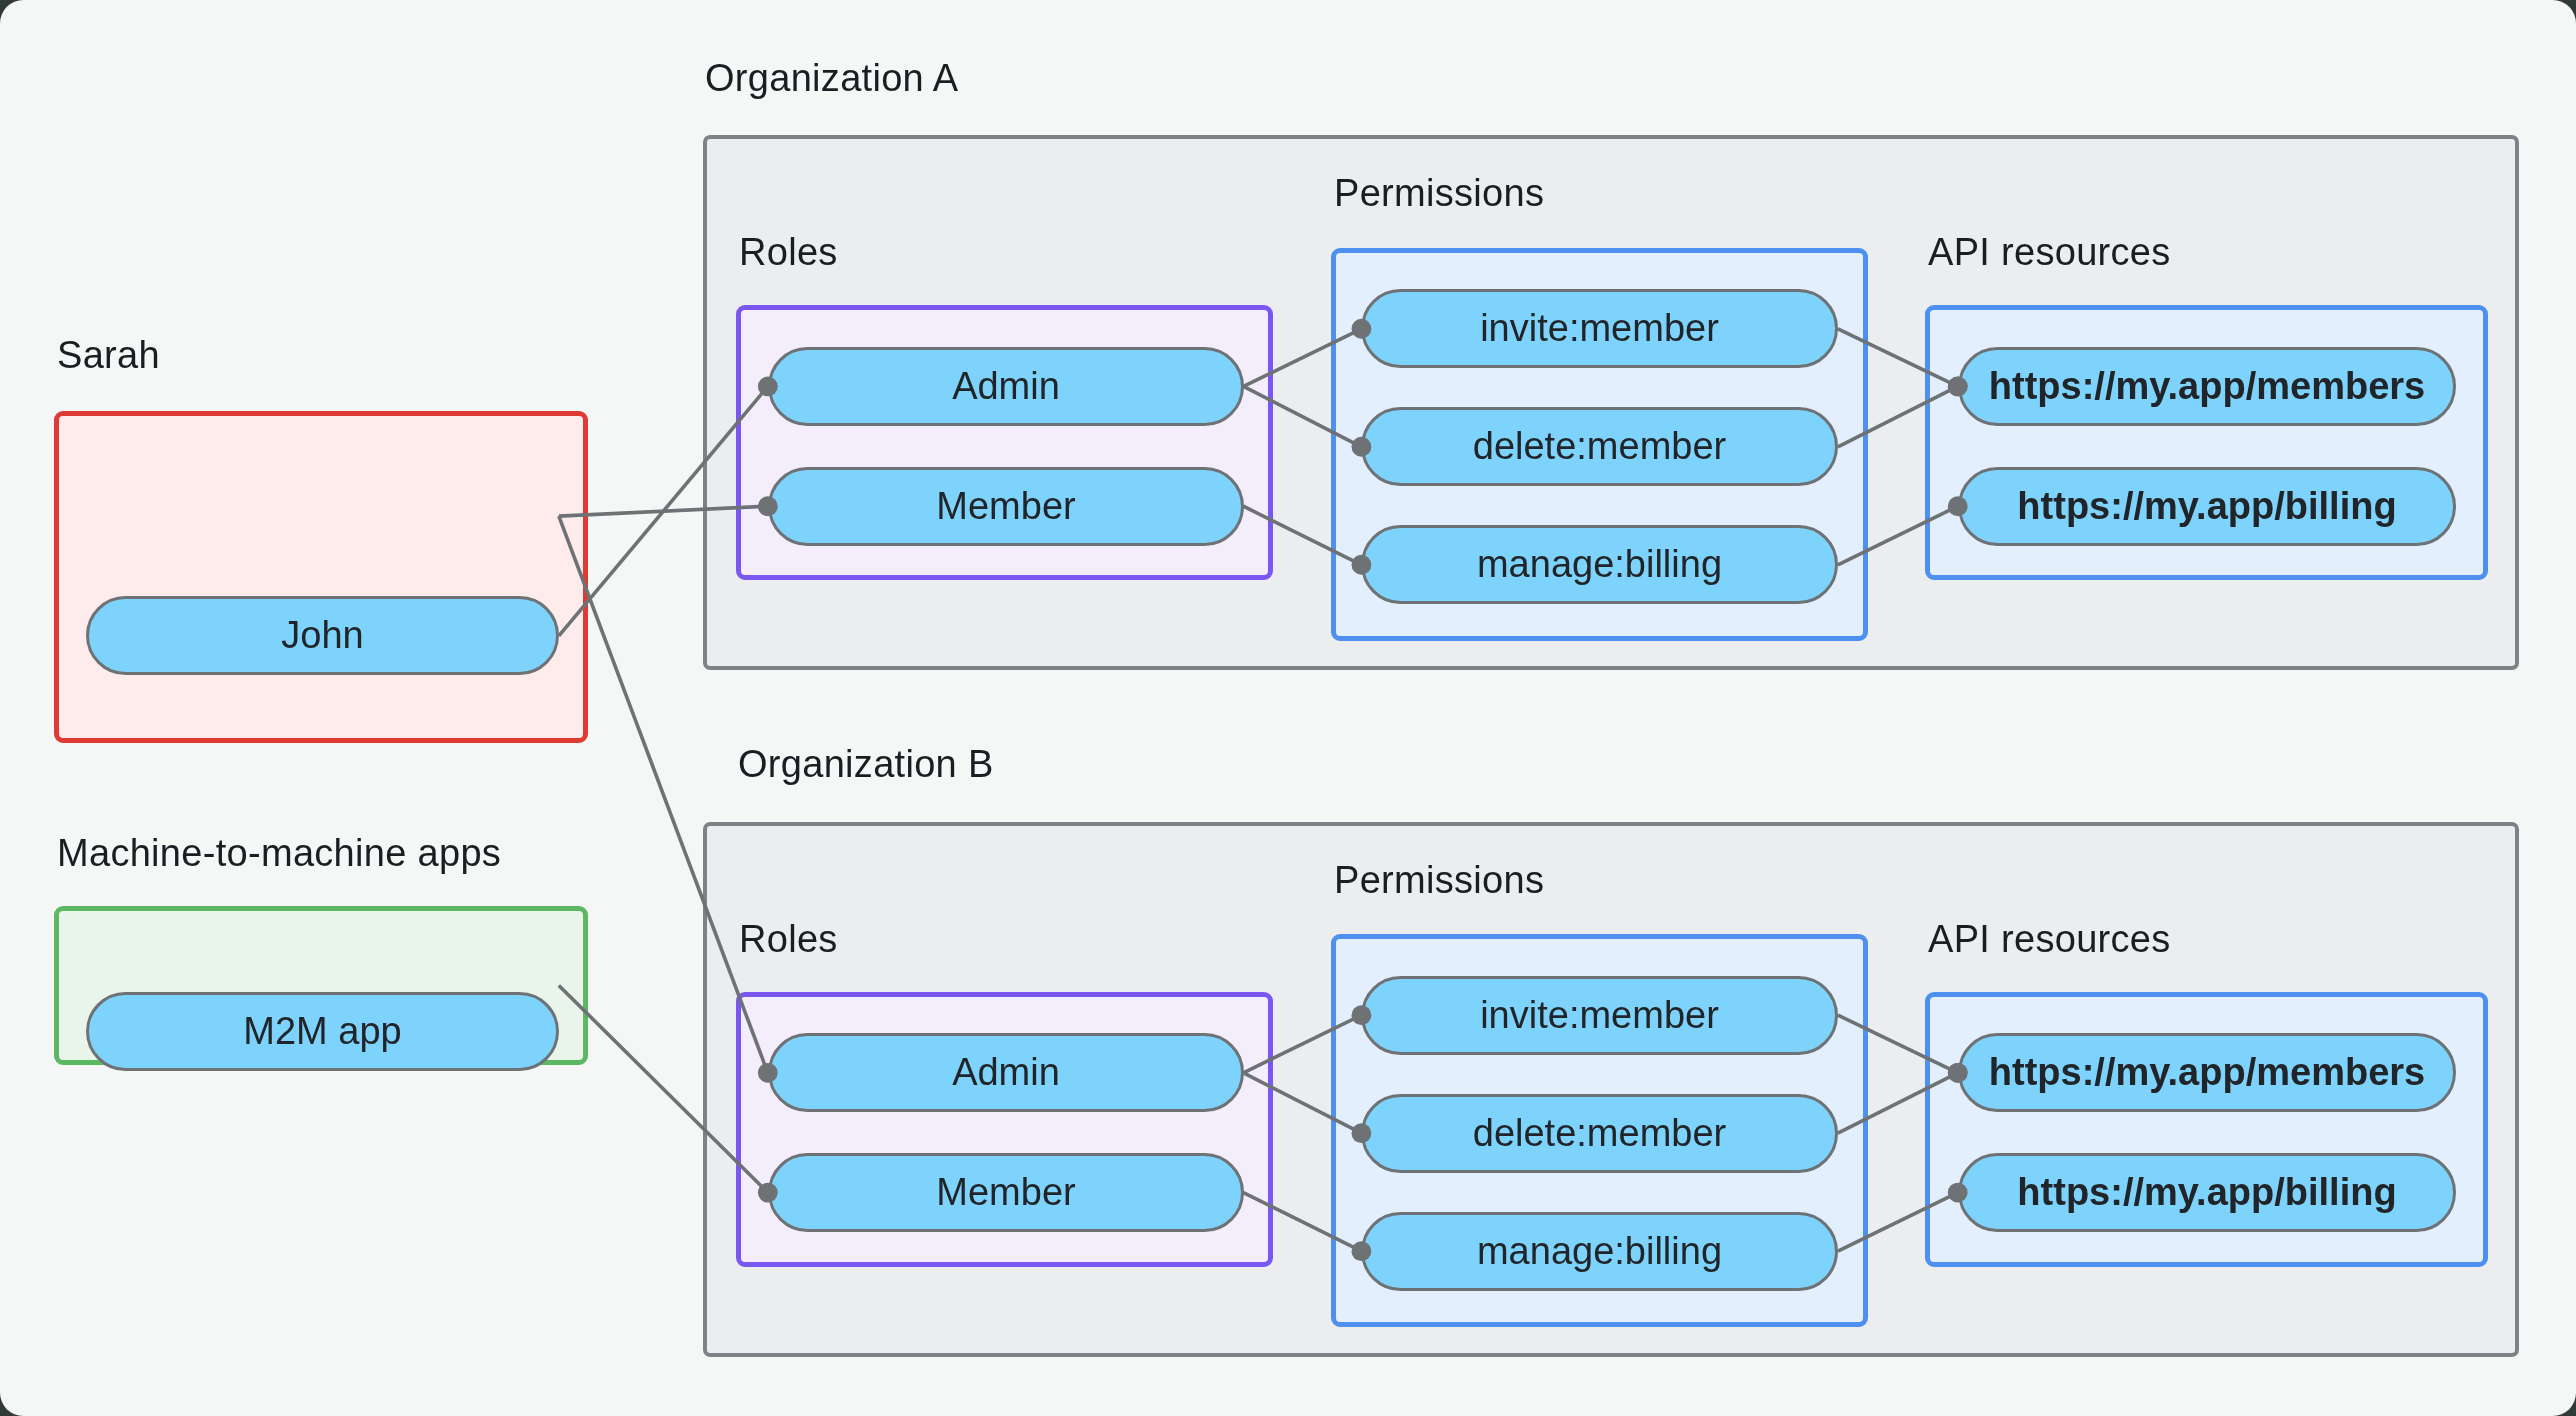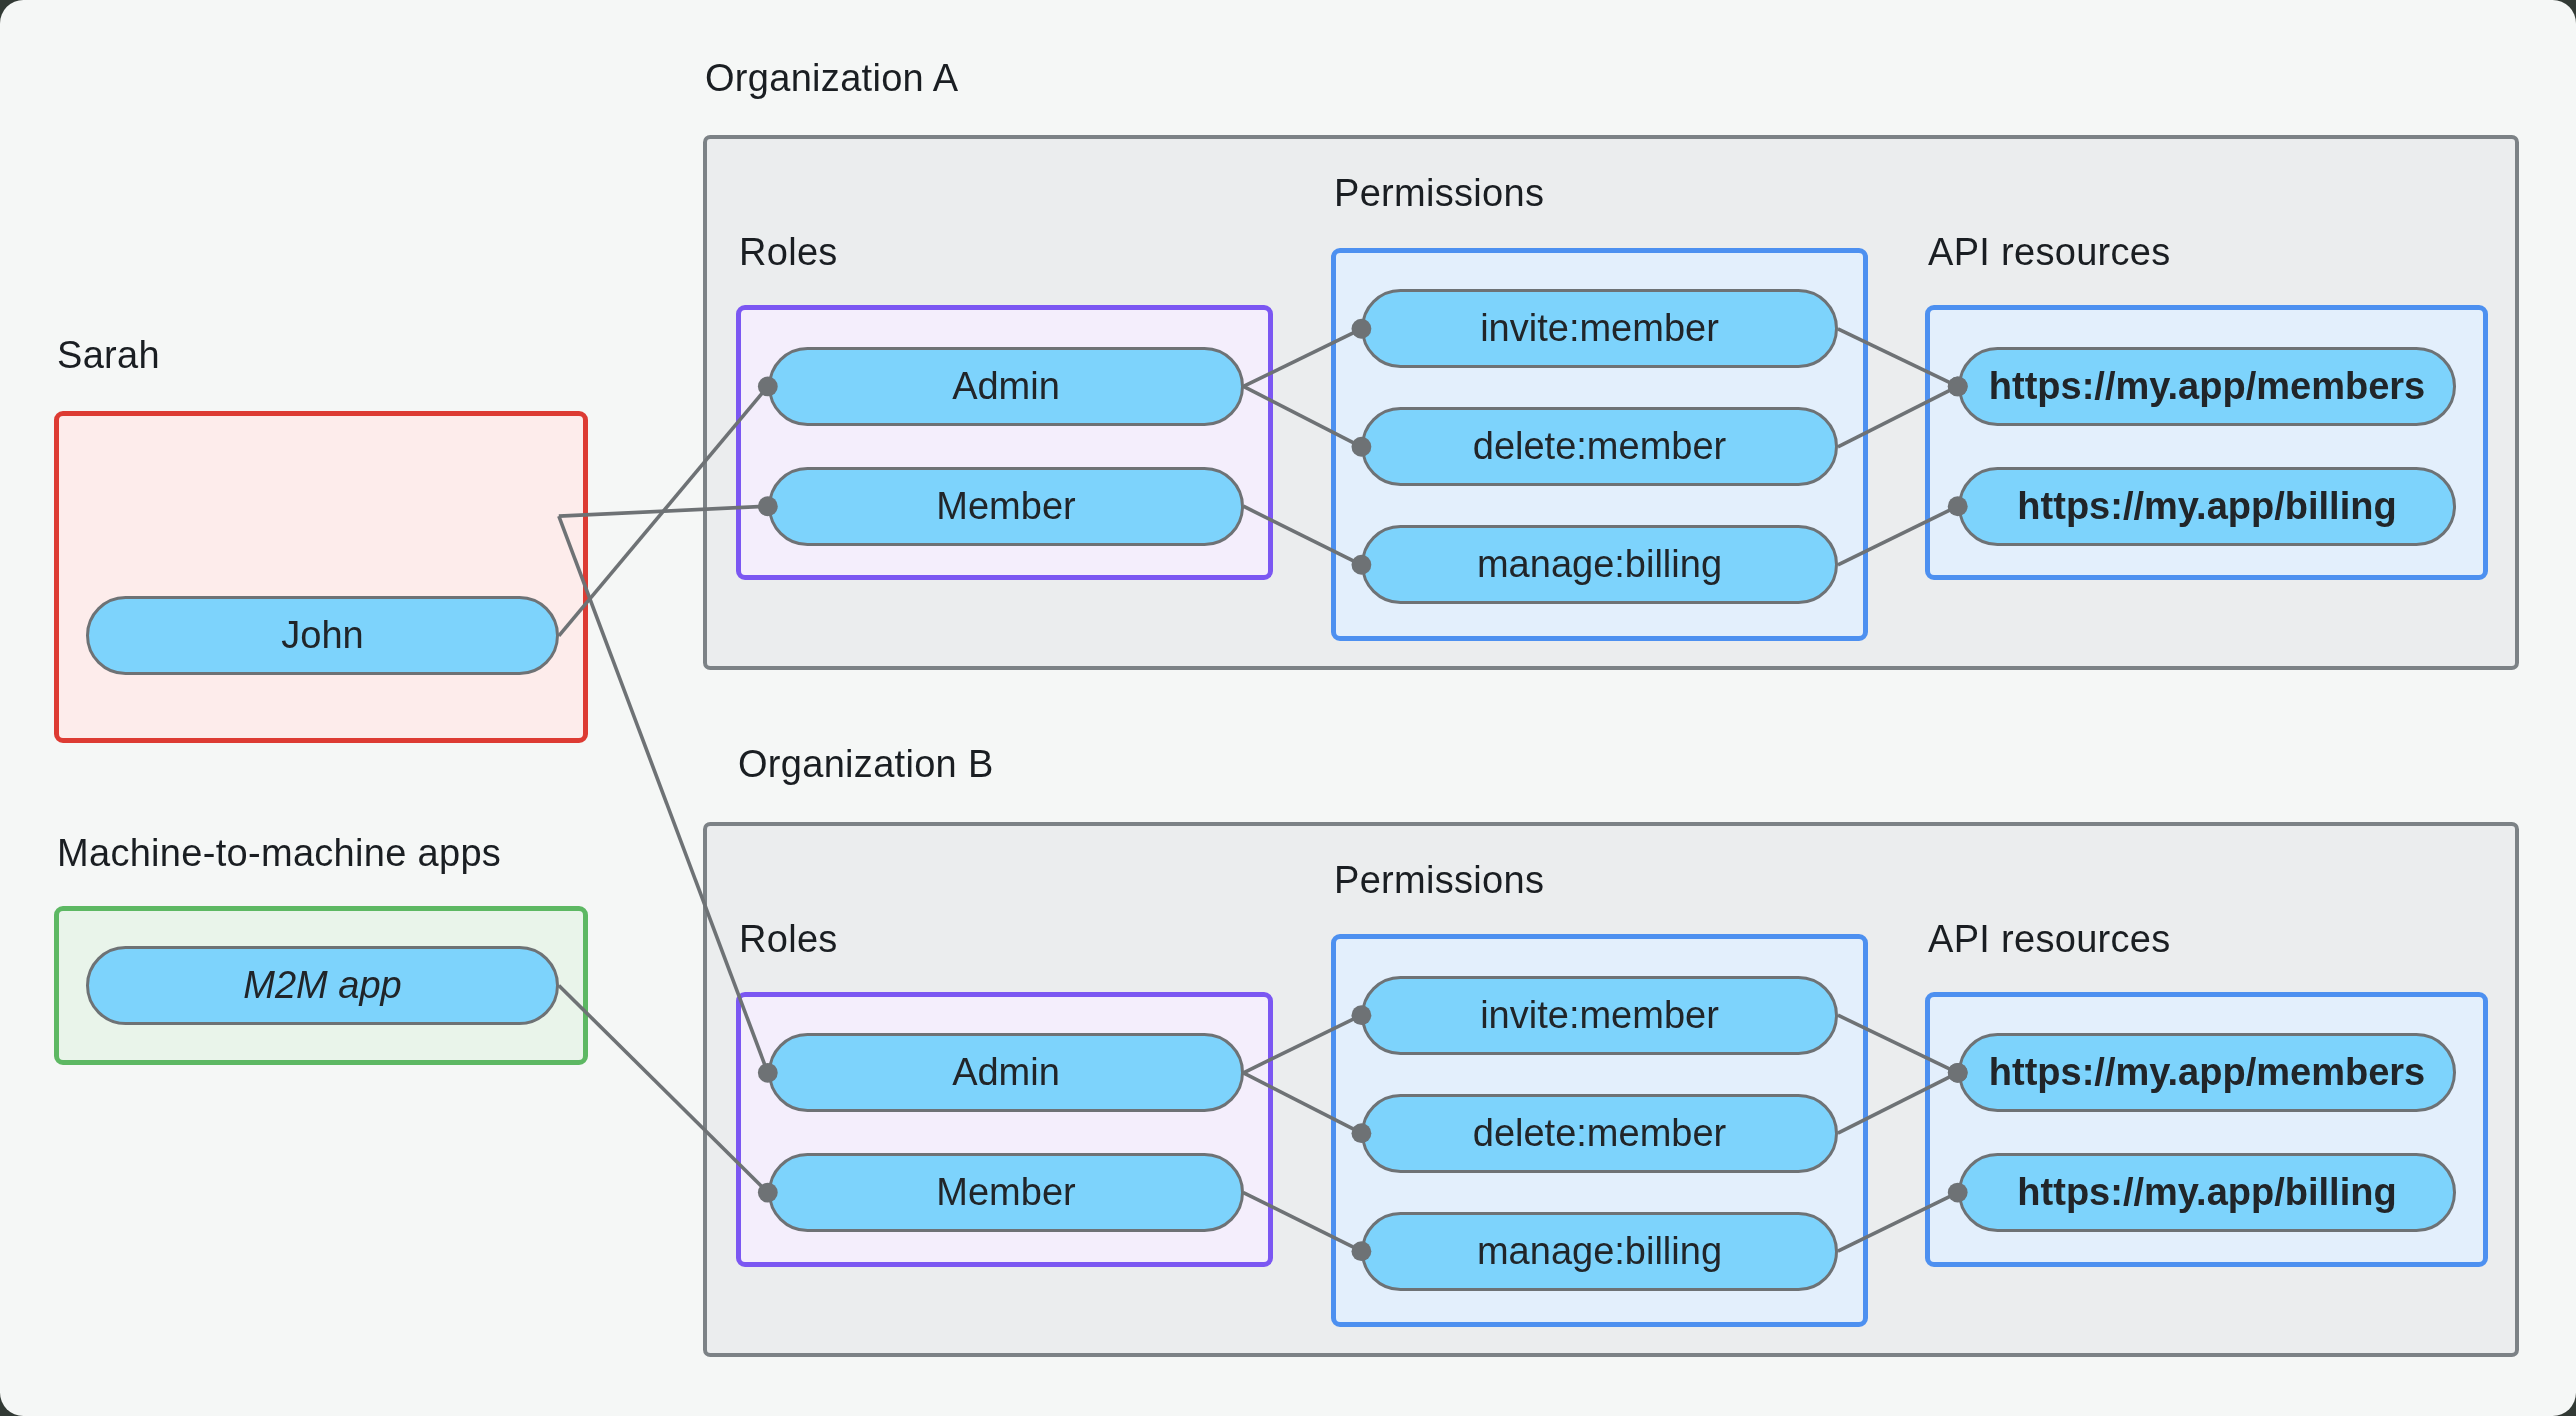--- a/index.html
+++ b/index.html
@@ -36,21 +36,21 @@
 <body>
 
 <div class="canvas">
 
   <div class="group-label" style="left:57px;top:335px;">Sarah</div>
   <div class="gbox users-box"></div>
   <div class="pill w-user" style="top:596px;">John</div>
 
   <div class="group-label" style="left:57px;top:833px;">Machine-to-machine apps</div>
   <div class="gbox m2m-box"></div>
-  <div class="pill w-user" style="top:946px;font-style:italic;">M2M app</div>
+  <div class="pill w-user" style="top:992px;">M2M app</div>
 
   <div class="group-label" style="left:705px;top:58px;">Organization A</div>
   <div class="org-box" style="top:135px;"></div>
 
   <div class="group-label" style="left:739px;top:232px;">Roles</div>
   <div class="gbox roles-box" style="top:305px;"></div>
   <div class="pill w-role" style="top:347px;">Admin</div>
   <div class="pill w-role" style="top:467px;">Member</div>
 
   <div class="group-label" style="left:1334px;top:173px;">Permissions</div>

